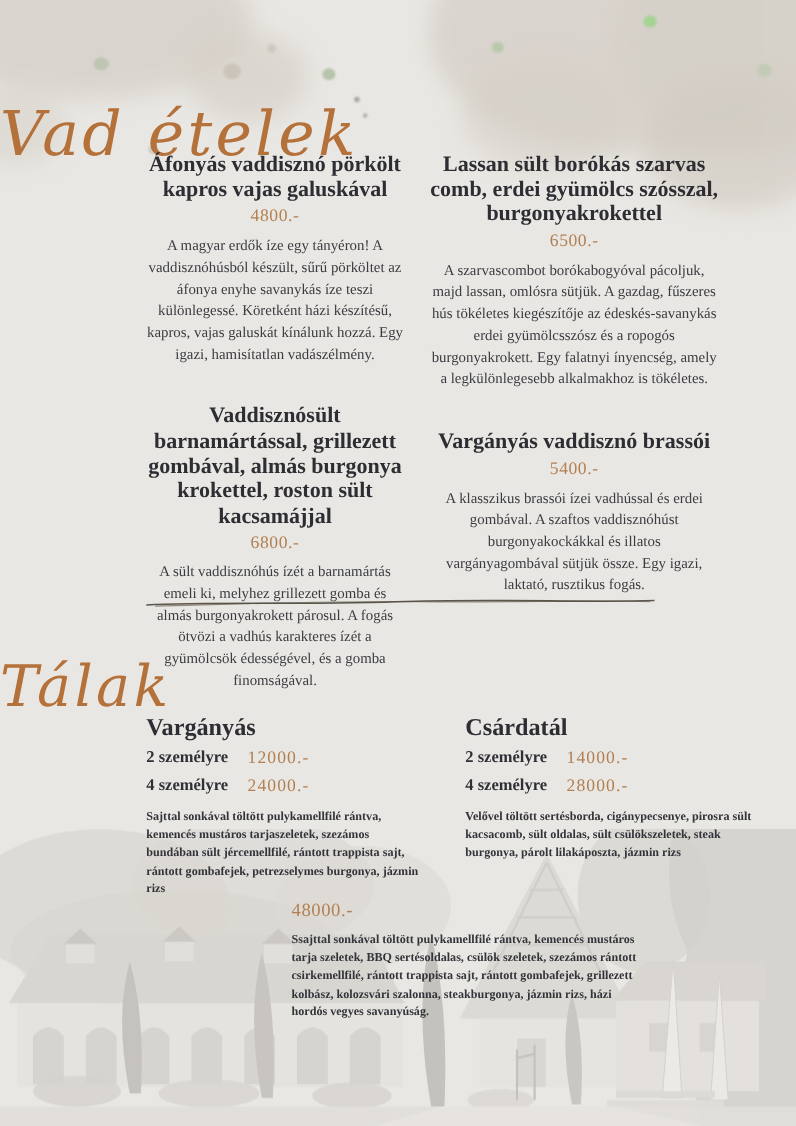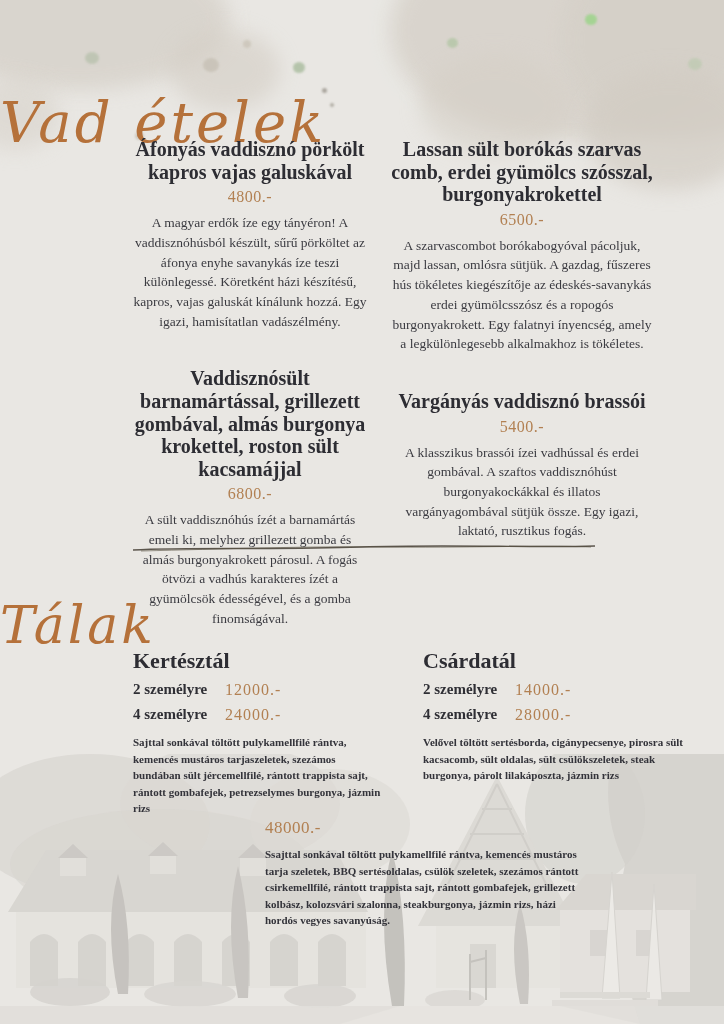--- a/index.html
+++ b/index.html
@@ -203,21 +203,21 @@
   <svg class="divider" width="466" height="16" viewBox="0 0 466 16" aria-hidden="true">
     <path d="M2,10 C60,7 140,10 230,7 C320,4 400,8 464,6" stroke="#433c33" stroke-width="1.4" fill="none" opacity=".85"></path>
     <path d="M10,11 C90,9 180,6 250,7 C330,8 410,5 460,7" stroke="#56503f" stroke-width="1" fill="none" opacity=".6"></path>
   </svg>
 
   <h1 class="script-title t-platters">Tálak</h1>
 
   <div class="platter-cols">
 
     <section class="pcol-left">
-      <h3 class="platter-name">Kertésztál</h3>
+      <h3 class="platter-name">Vargányás</h3>
       <div class="opt-row">
         <span class="opt-label">2 személyre</span>
         <span class="opt-price">12000.-</span>
       </div>
       <div class="opt-row">
         <span class="opt-label">4 személyre</span>
         <span class="opt-price">24000.-</span>
       </div>
       <p class="platter-desc">Sajttal sonkával töltött pulykamellfilé rántva, kemencés mustáros tarjaszeletek, szezámos bundában sült jércemellfilé, rántott trappista sajt, rántott gombafejek, petrezselymes burgonya, jázmin rizs</p>
     </section>

